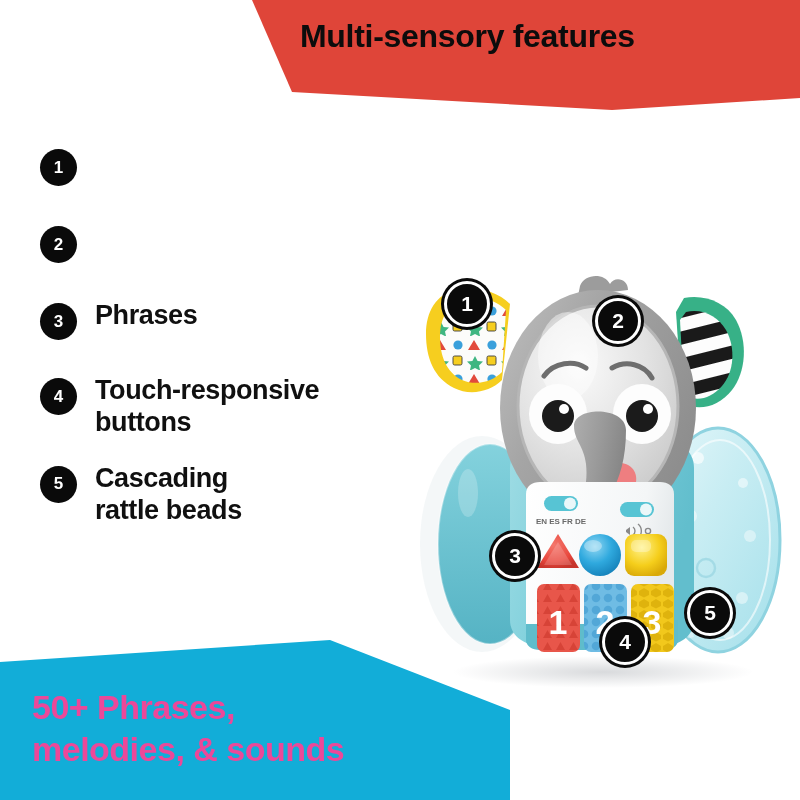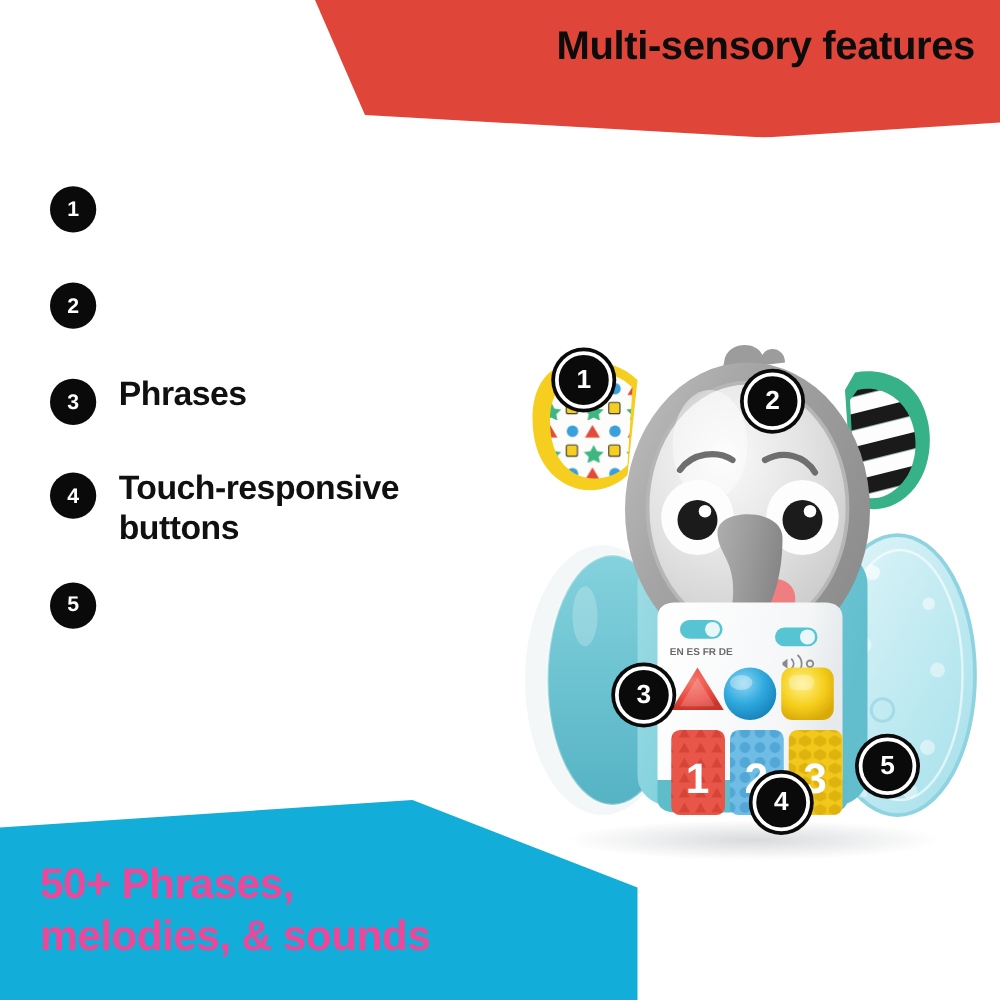--- a/index.html
+++ b/index.html
@@ -13,21 +13,21 @@
 
   
   #header-banner{
     position:absolute; left:0; top:0; width:800px; height:110px;
     pointer-events:none;
   }
   #header-banner svg{ display:block; width:800px; height:110px; }
   #header-title{
     position:absolute; left:300px; top:19px; width:480px;
     font-size:32px; font-weight:bold; color:#0c0c0c;
-    letter-spacing:-0.3px; text-align:right; line-height:1.1;
+    letter-spacing:-0.3px; text-align:left; line-height:1.1;
   }
 
   
   #feature-list{
     position:absolute; left:40px; top:146px; width:400px;
   }
   .feature-row{
     display:flex; align-items:flex-start; margin-bottom:24px;
   }
   .feature-row.r1{ margin-bottom:37px; }
@@ -110,20 +110,22 @@
   </div>
 
   <div class="feature-row r4">
     <div class="badge" style="background: rgb(10, 10, 10); color: rgb(255, 255, 255);">4</div>
     <div class="feature-text">Touch-responsive
 buttons</div>
   </div>
 
   <div class="feature-row r5">
     <div class="badge" style="background: rgb(10, 10, 10); color: rgb(255, 255, 255);">5</div>
+    <div class="feature-text">Cascading
+rattle beads</div>
   </div>
 
 </div>
 
 <div id="product">
 <svg viewBox="0 0 402 420" xmlns="http://www.w3.org/2000/svg">
   <defs>
 
     <radialGradient id="gShadow" cx="50%" cy="50%" r="50%">
       <stop offset="0%" stop-color="#b9bcc0" stop-opacity="0.55"></stop>

